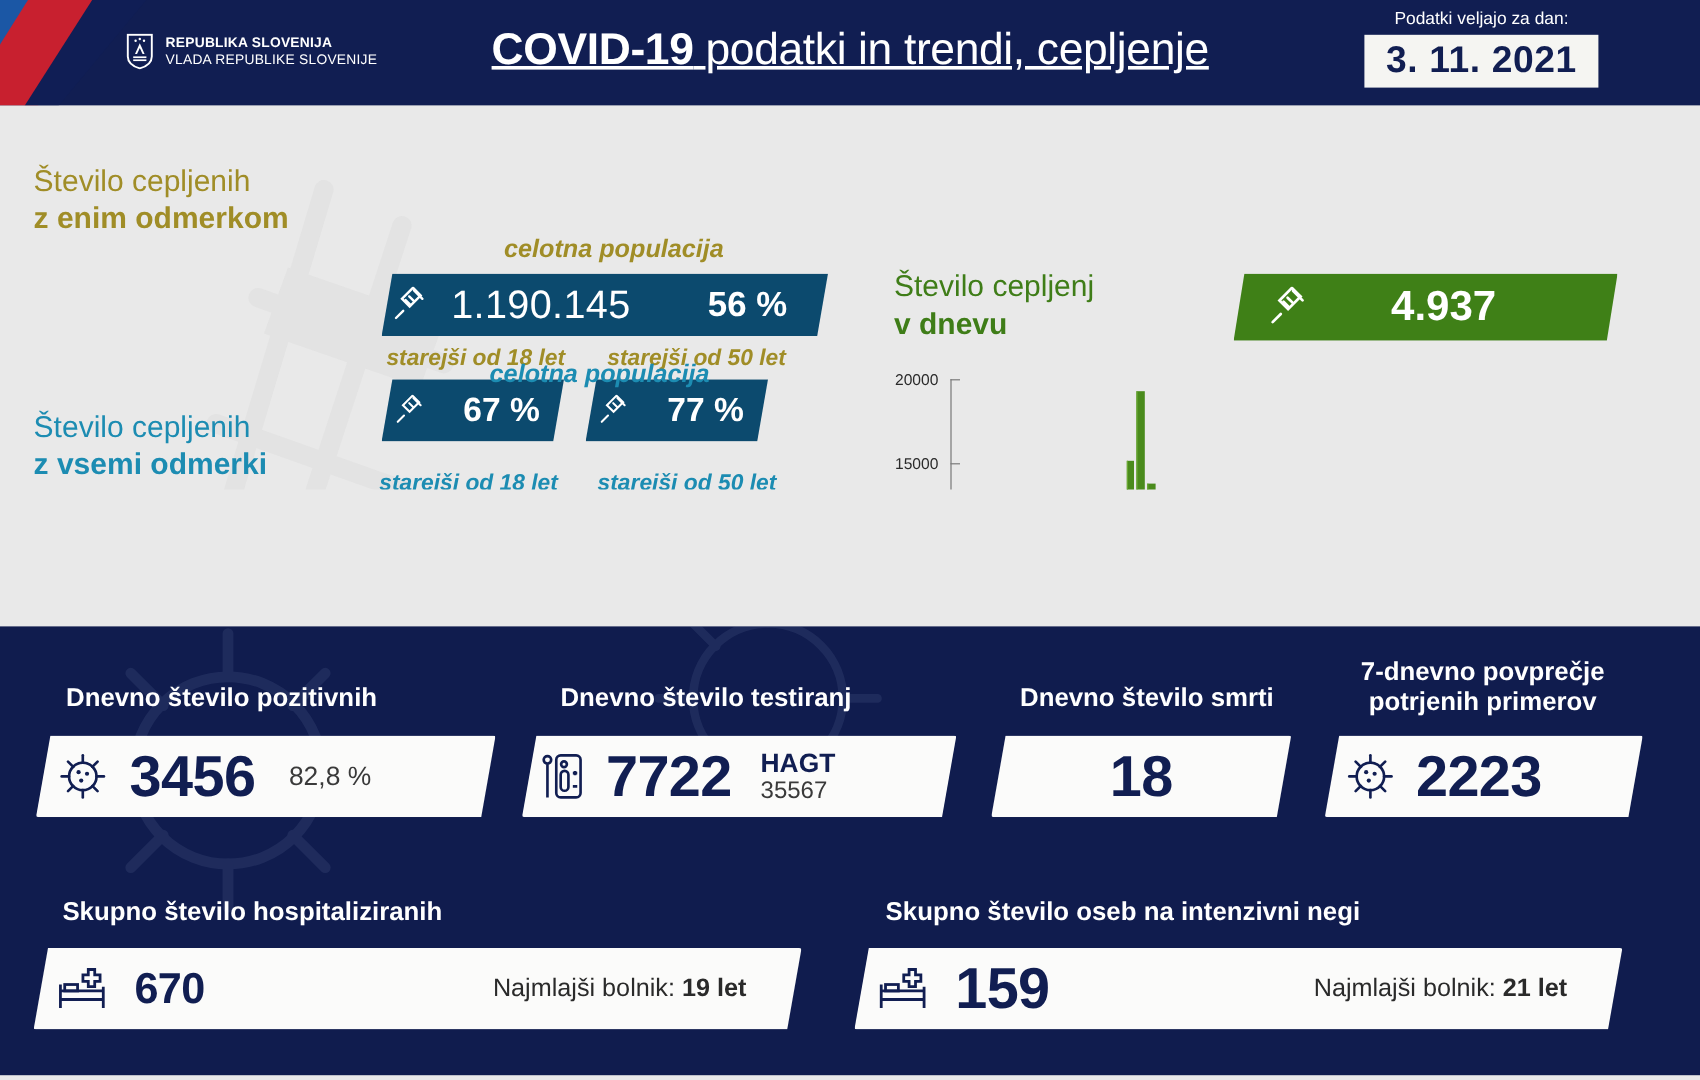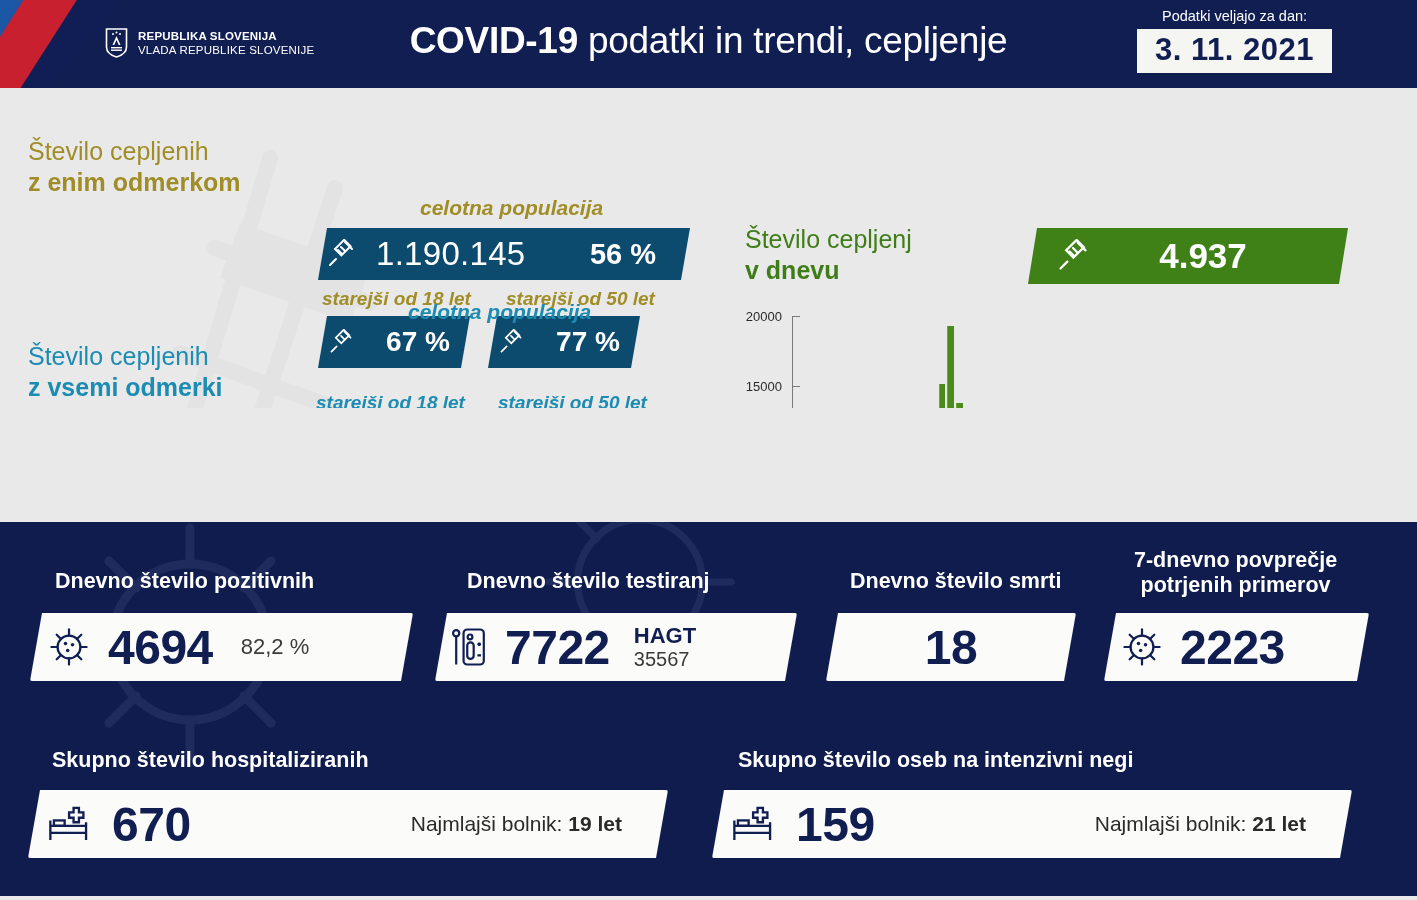--- a/index.html
+++ b/index.html
@@ -24,21 +24,21 @@
     display: flex; align-items: center; gap: 10px;
   }
   .coat { width: 23px; height: 30px; }
   .logo-text { color: #ffffff; line-height: 1.22; }
   .logo-text div { font-size: 11.5px; font-weight: bold; letter-spacing: .2px; white-space: nowrap; }
   .logo-text div.l2 { font-weight: normal; }
 
   .head-title {
     position: absolute; left: 0; top: 20px; width: 1417px;
     text-align: center; color: #ffffff;
-    font-size: 37px; letter-spacing: -.3px;
+    font-size: 37px; letter-spacing: -.3px; text-decoration: underline;
   }
   .head-title .strong { font-weight: bold; }
   .head-title .light { font-weight: normal; }
 
   .date-box { position: absolute; right: 85px; top: 8px; text-align: center; }
   .date-label { color: #ffffff; font-size: 14.5px; margin-bottom: 5px; }
   .date-value {
     background: #f5f5f2; color: #111e52;
     font-size: 31px; font-weight: bold; letter-spacing: .5px;
     padding: 3px 18px 5px; display: inline-block;
@@ -372,22 +372,22 @@
             <line x1="32" y1="32" x2="22" y2="22"></line>
               <line x1="68" y1="68" x2="78" y2="78"></line>
             <line x1="68" y1="32" x2="78" y2="22"></line>
               <line x1="32" y1="68" x2="22" y2="78"></line>
           </g>
           <circle cx="42" cy="42" r="4" fill="#111e52" stroke="none"></circle>
           <circle cx="58" cy="45" r="4" fill="#111e52" stroke="none"></circle>
           <circle cx="47" cy="58" r="4" fill="#111e52" stroke="none"></circle>
         </svg>
       </span>
-      <span class="num" style="font-size:48px;">4694</span>
-      <span class="sub" style="font-size:22px; margin-left:28px;">82,2 %</span>
+      <span class="num" style="font-size:48px;">3456</span>
+      <span class="sub" style="font-size:22px; margin-left:28px;">82,8 %</span>
     </div>
 
     <div class="stat-head" style="left:467px; top:47px;">Dnevno število testiranj</div>
     <div class="card" style="left:435px; top:91px; width:362px;">
       <span class="icon-slot" style="width:70px;">
         <svg width="42" height="46" viewBox="0 0 44 50" fill="none" stroke="#111e52" stroke-width="2.4">
           <line x1="7" y1="14" x2="7" y2="44"></line>
           <circle cx="7" cy="10" r="3.4"></circle>
           <rect x="15" y="6" width="22" height="38" rx="4"></rect>
           <circle cx="22" cy="14" r="2.6"></circle>
@@ -440,21 +440,21 @@
       <span class="icon-slot" style="width:84px;">
         <svg width="50" height="44" viewBox="0 0 56 48" fill="none" stroke="#111e52" stroke-width="2.6">
           <line x1="6" y1="20" x2="6" y2="42"></line>
           <line x1="6" y1="26" x2="46" y2="26"></line>
           <line x1="6" y1="34" x2="46" y2="34"></line>
           <line x1="46" y1="22" x2="46" y2="42"></line>
           <rect x="10" y="20" width="12" height="6"></rect>
           <path d="M32 6 h6 v5 h5 v6 h-5 v5 h-6 v-5 h-5 v-6 h5 z"></path>
         </svg>
       </span>
-      <span class="num" style="font-size:48px;">670</span>
+      <span class="num" style="font-size:36px;">670</span>
       <span style="margin-left:auto; margin-right:46px; font-size:21px; color:#2a2a2a;">
         <span>Najmlajši bolnik:</span>
         <b>19 let</b>
       </span>
     </div>
 
     <div class="stat-head" style="left:738px; top:226px;">Skupno število oseb na intenzivni negi</div>
     <div class="card" style="left:712px; top:268px; width:640px;">
       <span class="icon-slot" style="width:84px;">
         <svg width="50" height="44" viewBox="0 0 56 48" fill="none" stroke="#111e52" stroke-width="2.6">

